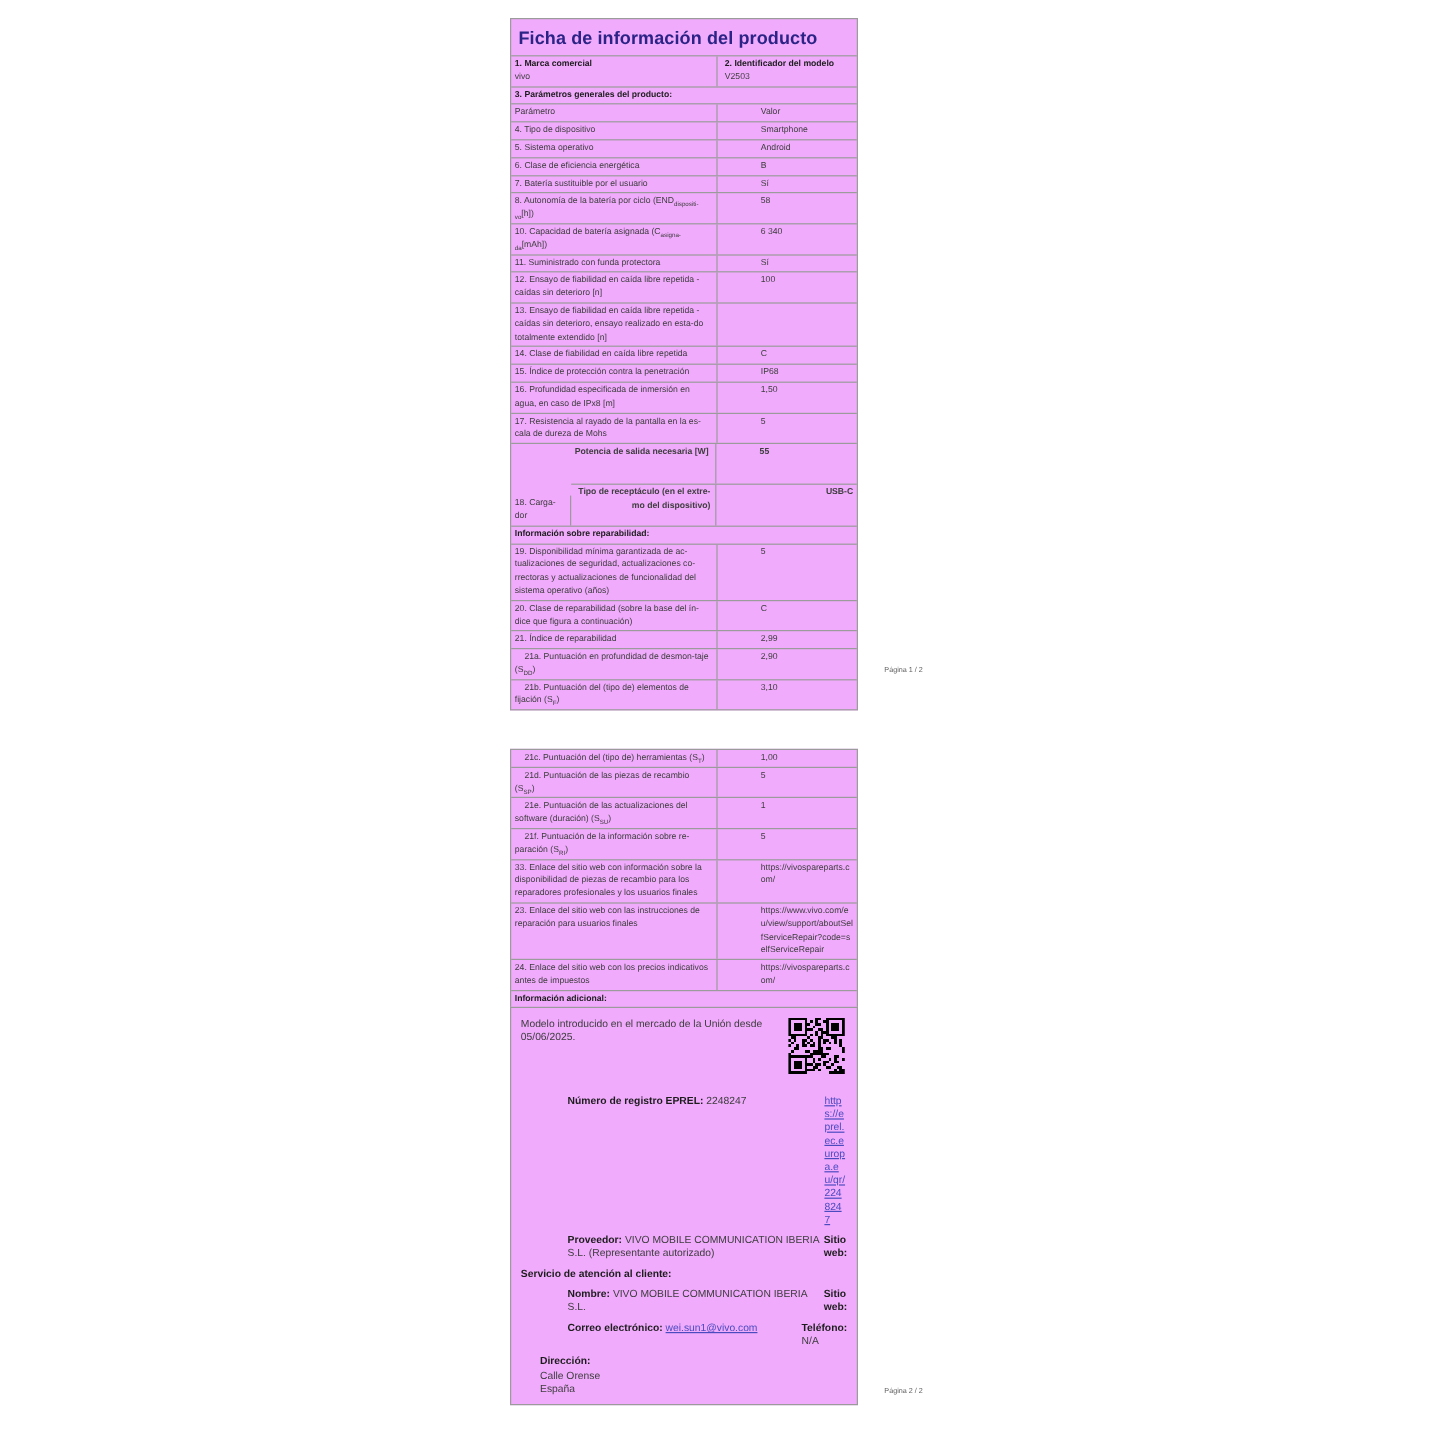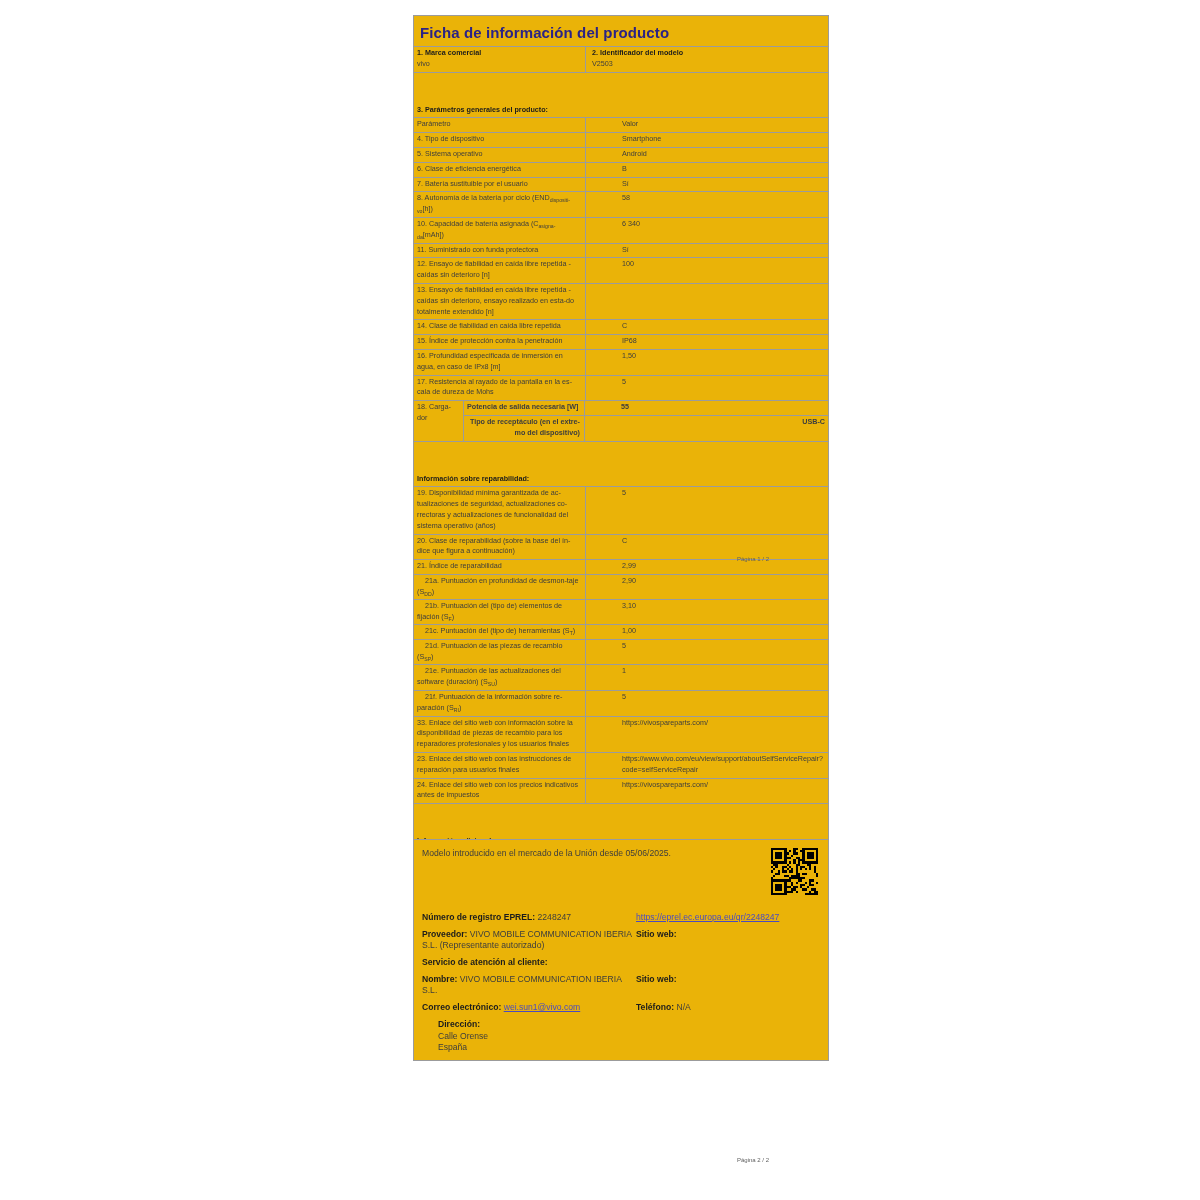--- a/index.html
+++ b/index.html
@@ -9,53 +9,53 @@
     --text:#3d3d3d;
     --bold-text:#1c1c1c;
   }
   *{box-sizing:border-box;margin:0;padding:0;}
   html,body{width:1200px;height:1200px;background:#ffffff;overflow:hidden;}
   body{font-family:"Liberation Sans",sans-serif;color:var(--text);position:relative;}
 
   .abs{position:absolute;}
 
   
-  .sheet{left:413px;width:416px;border:1px solid var(--border);background:#eab308;}
+  .sheet{left:425px;width:290px;border:1px solid var(--border);background:#f0abfc;}
   #page1{top:15px;}
   .title-block{padding:7px 6px 4px 6px;}
   .doc-title{font-size:15px;font-weight:bold;color:var(--title-color);line-height:19px;letter-spacing:0.1px;}
   .doc-subtitle{font-size:7.2px;line-height:10px;color:var(--text);margin-top:5px;width:344px;}
 
   .hdr-row{display:flex;border-top:1px solid var(--border);}
   .hdr-cell{width:172px;border-right:1px solid var(--border);padding:1px 4px 2px 3px;}
   .hdr-cell2{flex:1;padding:1px 4px 2px 6px;}
   .hdr-cell .b,.hdr-cell2 .b{font-weight:bold;color:var(--bold-text);}
   .hdr-cell div,.hdr-cell2 div{font-size:7.2px;line-height:10.8px;}
 
   
   .trow{display:flex;border-top:1px solid var(--border);font-size:7.2px;line-height:10.8px;}
   .cell-label{width:172px;border-right:1px solid var(--border);padding:1px 5px 2px 3px;}
   .cell-label.indent{text-indent:8px;}
   .cell-value{flex:1;padding:1px 3px 2px 6px;word-break:break-all;margin-left:30px;}
-  .cell-section{flex:1;font-weight:bold;color:var(--bold-text);padding:1px 3px 2px 3px;margin-top:31px;}
-  .charger-left{width:50px;border-right:1px solid var(--border);padding:1px 3px 2px 3px;}
+  .cell-section{flex:1;font-weight:bold;color:var(--bold-text);padding:1px 3px 2px 3px;}
+  .charger-left{width:50px;border-right:1px solid var(--border);padding:1px 3px 2px 3px;margin-top:43px;}
   .charger-right{flex:1;display:flex;flex-direction:column;}
   .charger-sub{display:flex;flex:1;font-weight:bold;}
   .charger-sub + .charger-sub{border-top:1px solid var(--border);text-align:right;}
   .cell-mid{width:121px;border-right:1px solid var(--border);padding:1px 4px 2px 3px;}
   sub{font-size:72%;line-height:0;}
 
   
   #page2-table{top:624px;}
   #page2-table .trow:first-child{border-top:none;}
 
   
   #supplier-box{top:839px;min-height:197px;padding:8px 8px 6px 8px;font-size:8.6px;line-height:11px;}
   .sup-row{display:flex;margin-bottom:6px;}
-  .sup-left{width:212px;}
+  .sup-left{width:212px;margin-left:39px;}
   .sup-right{flex:1;padding-left:2px;}
   .lbl{font-weight:bold;color:var(--bold-text);}
   .market-row{min-height:58px;padding-right:56px;}
   a.doc-link{color:var(--link-color);text-decoration:underline;word-break:break-all;}
   #qr{position:absolute;top:8px;right:10px;width:47px;height:47px;}
   .addr-line{line-height:11.5px;padding-left:16px;}
 
   
   .page-footer{left:425px;width:344px;text-align:right;font-size:6px;color:#5f5f5f;}
   #footer1{top:556px;}

